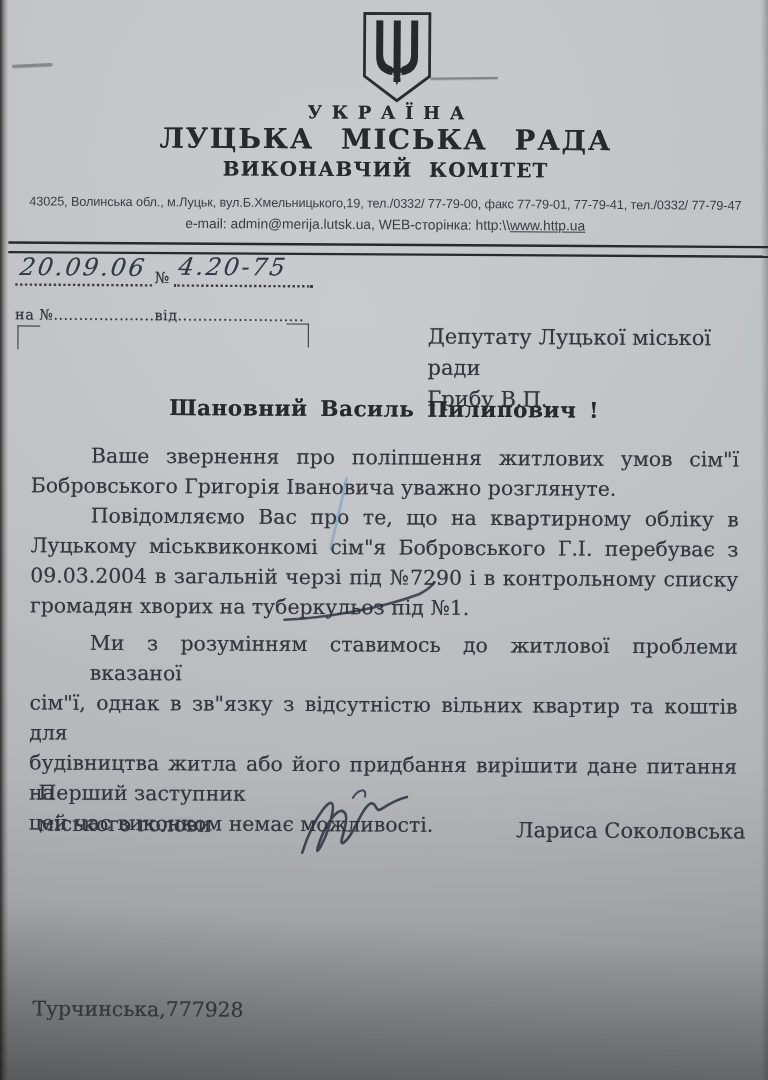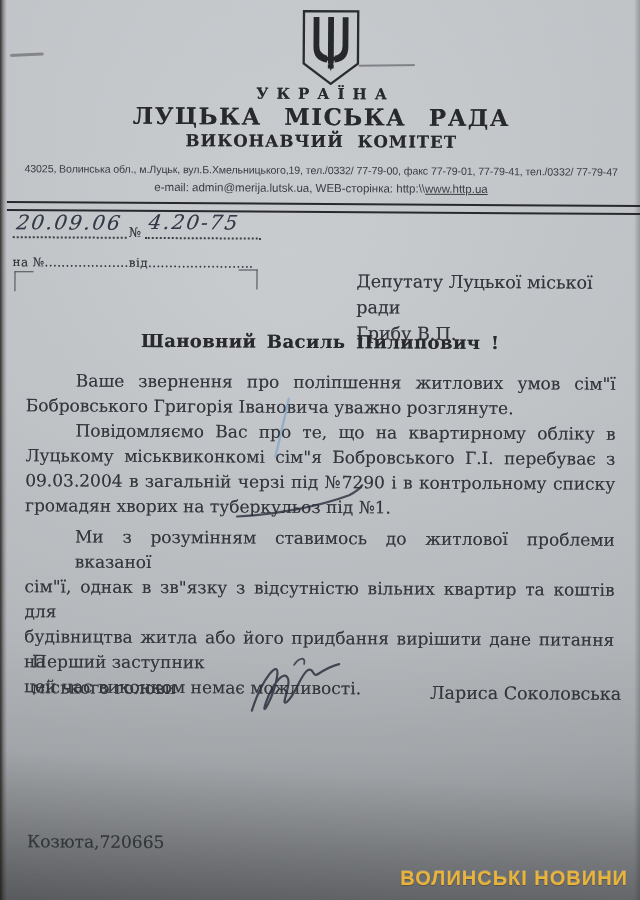--- a/index.html
+++ b/index.html
@@ -156,23 +156,22 @@
     </div>
     <div class="sig-svg">
       <svg width="120" height="80" viewBox="0 0 120 80">
         <path d="M16,66 C26,34 44,12 41,32 C38,52 24,76 30,58 C36,40 48,24 52,34 C55,42 44,62 51,57 C60,50 64,30 72,25 C78,22 76,33 82,29 C88,25 95,21 103,19" fill="none" stroke="rgba(43,49,64,0.85)" stroke-width="2.2" stroke-linecap="round"></path>
         <path d="M58,20 C62,13 70,11 68,19" fill="none" stroke="rgba(43,49,64,0.8)" stroke-width="1.8" stroke-linecap="round"></path>
       </svg>
     </div>
     <div class="sig-name ink">Лариса Соколовська</div>
 
     <div class="foot ink">
-      <div>Козюта,720665</div>
+      <div>Турчинська,777928</div>
     </div>
 
     <div class="smudge-tl"></div>
     <div class="mark-shield"></div>
   </div>
 
   <div class="edge-left"></div>
   <div class="edge-right"></div>
-  <div class="watermark">ВОЛИНСЬКІ НОВИНИ</div>
 </div>
 
 </body></html>

